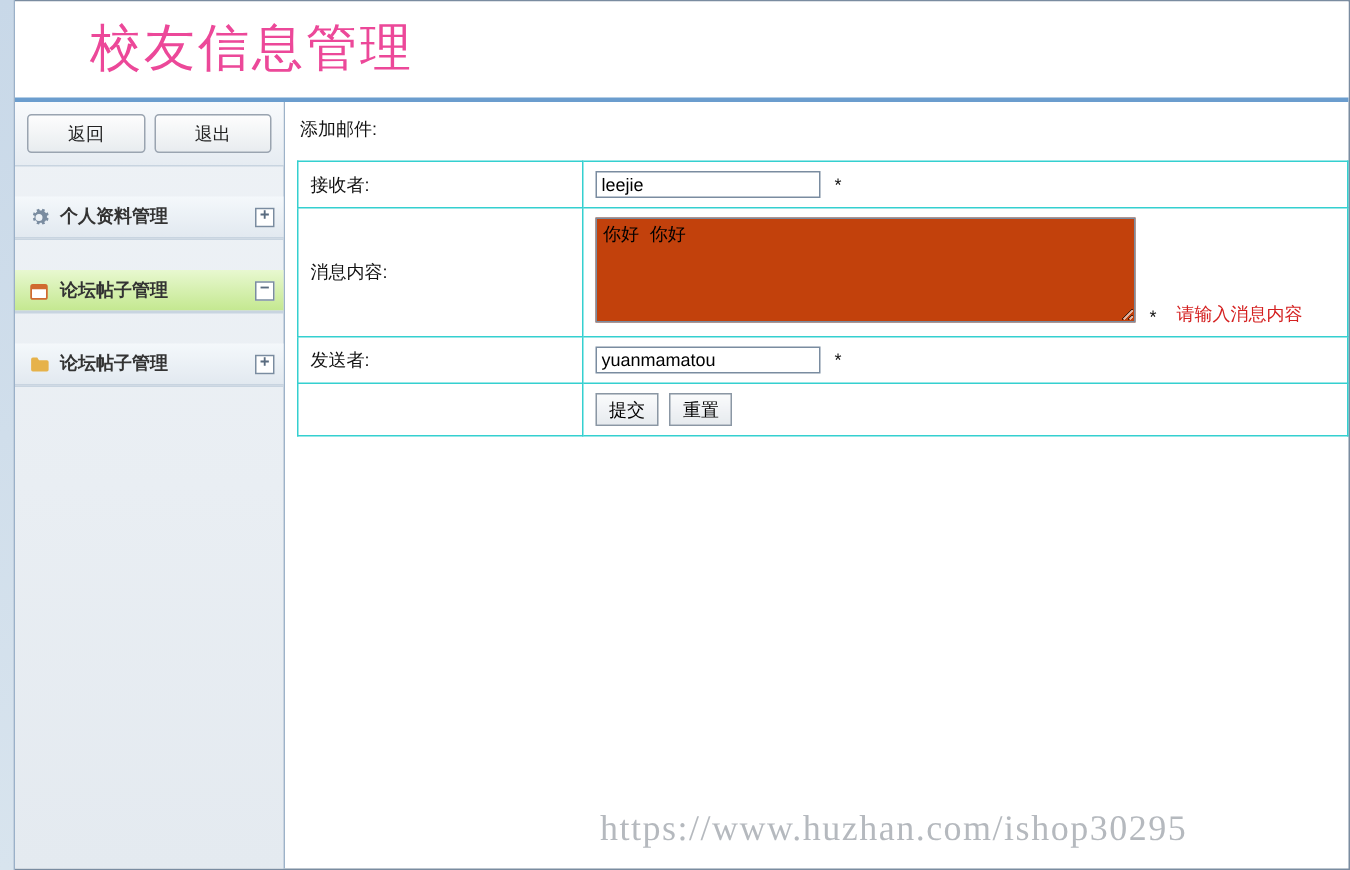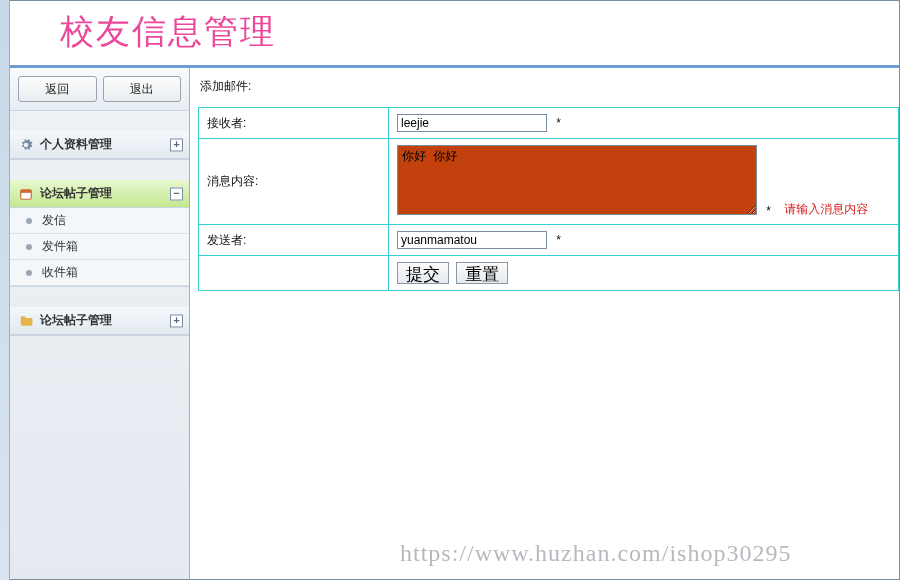--- a/index.html
+++ b/index.html
@@ -173,21 +173,21 @@
   }
   .star { margin-left: 6px; color: #111; }
   .err { color: #d42020; margin-left: 10px; vertical-align: bottom; }
   .actions { padding: 6px 8px; }
   .fbtn {
     height: 22px;
     padding: 0 8px;
     background: linear-gradient(#fafbfc,#e6eaee);
     border: 1px solid #8b97a4;
     cursor: pointer;
-    font-size: 17px;
+    font-size: 12px;
     margin-right: 4px;
   }
   .watermark {
     position: absolute;
     left: 210px;
     bottom: 12px;
     font-size: 24px;
     font-family: "Times New Roman", serif;
     color: rgba(90,100,110,0.45);
     letter-spacing: 1px;
@@ -228,34 +228,20 @@
       <div class="acc">
         <div class="acc-head active">
           <span class="ico">
             <svg width="14" height="14" viewBox="0 0 24 24">
                 <rect x="3" y="5" width="18" height="16" rx="2" fill="#fff" stroke="#d06a30" stroke-width="2"></rect>
                 <rect x="3" y="5" width="18" height="5" fill="#d06a30"></rect>
               </svg>
           </span>
           <span>论坛帖子管理</span>
           <span class="toggle">−</span>
-        </div>
-        <div class="acc-items">
-          <div class="acc-item">
-            <span class="bullet"></span>
-            <span>发信</span>
-          </div>
-          <div class="acc-item">
-            <span class="bullet"></span>
-            <span>发件箱</span>
-          </div>
-          <div class="acc-item">
-            <span class="bullet"></span>
-            <span>收件箱</span>
-          </div>
         </div>
       </div>
 
       <div class="acc">
         <div class="acc-head">
           <span class="ico">
             <svg width="14" height="14" viewBox="0 0 24 24">
                 <path fill="#e6b24a" d="M3 6a2 2 0 0 1 2-2h5l2 3h9a2 2 0 0 1 2 2v9a2 2 0 0 1-2 2H5a2 2 0 0 1-2-2V6z"></path>
               </svg>
           </span>

